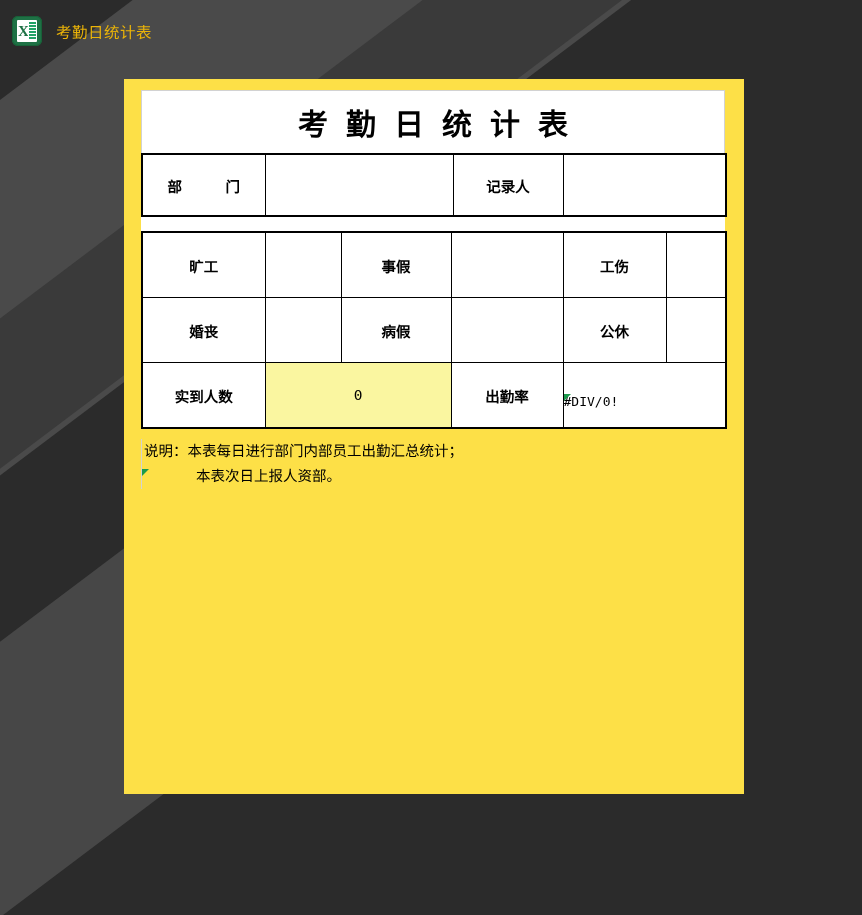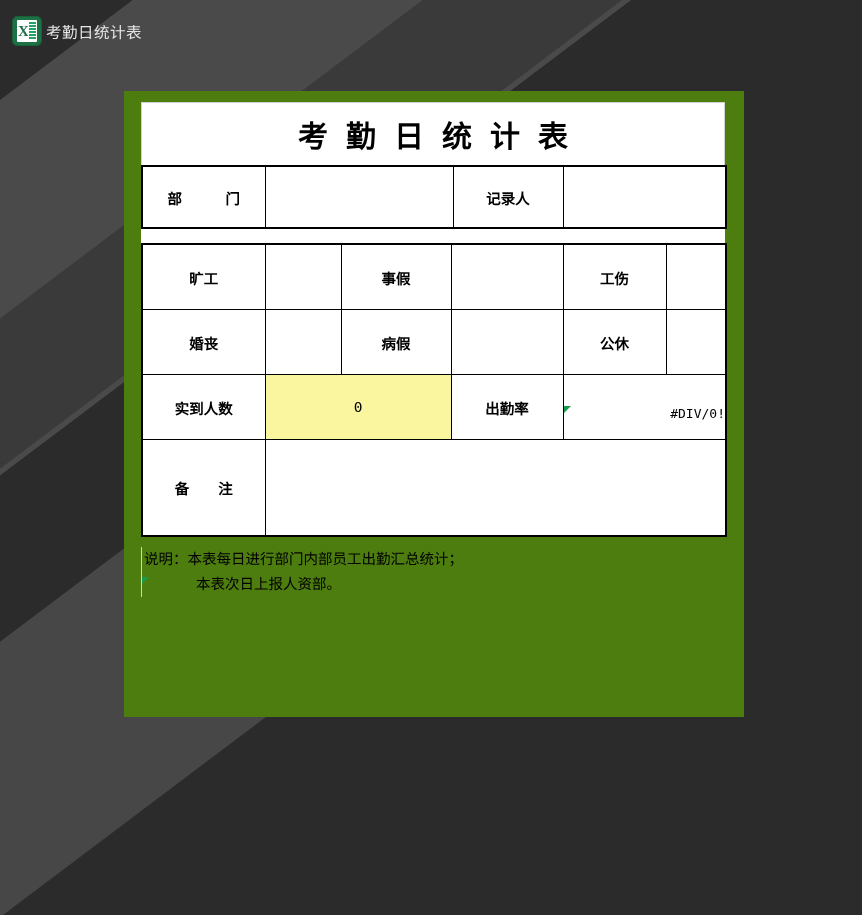--- a/index.html
+++ b/index.html
@@ -73,35 +73,35 @@
   }
   #xl-icon .xmark {
     position: absolute;
     left: 6px; top: 6px;
     width: 11px; height: 18px;
     color: #1e7145;
     font: bold 15px/18px "Liberation Serif", serif;
     text-align: center;
   }
   #doc-title {
-    color: #e5e5e5;
+    color: #eab308;
     font-size: 15.5px;
-    margin-left: 4px;
+    margin-left: 14px;
     letter-spacing: 0.5px;
     white-space: nowrap;
   }
 
   
   #page {
     position: absolute;
     left: 124px;
-    top: 91px;
+    top: 79px;
     width: 620px;
-    height: 626px;
-    background: #4d7c0f;
+    height: 715px;
+    background: #fde047;
     z-index: 2;
     box-sizing: border-box;
     font-family: "DejaVu Sans", "Liberation Sans", sans-serif;
   }
   #sheet {
     position: absolute;
     left: 17px;
     top: 11px;
     width: 584px;
   }
@@ -154,21 +154,21 @@
     color: #000;
     white-space: nowrap;
   }
   #sheet-title .c { display: inline-block; padding: 0 9px; }
 
   
   .block-gap { height: 14px; background: #ffffff; }
 
   
   .cellwrap { position: relative; width: 100%; height: 100%;
-              display: flex; align-items: center; justify-content: flex-end; margin-top: 12px; }
+              display: flex; align-items: center; justify-content: flex-start; margin-top: 12px; }
   .cmt-tri {
     position: absolute;
     left: 0; top: 0;
     width: 0; height: 0;
     border-top: 7px solid #1a9a4b;
     border-right: 7px solid transparent;
   }
 
   
   #note {
@@ -277,24 +277,20 @@
           <td class="val yellow" colspan="2">0</td>
           <td class="lbl">出勤率</td>
           <td colspan="2">
             <div class="cellwrap">
               <span class="cmt-tri"></span>
               <span class="val">#DIV/0!</span>
             </div>
           </td>
         </tr>
 
-        <tr>
-          <td class="lbl" style="height:95px">备　　注</td>
-          <td colspan="5"></td>
-        </tr>
 
       </tbody>
     </table>
 
     <div id="note">
       <span class="cmt-tri2"></span>
       <div class="line">说明：本表每日进行部门内部员工出勤汇总统计；</div>
       <div class="line indent">本表次日上报人资部。</div>
     </div>
 

